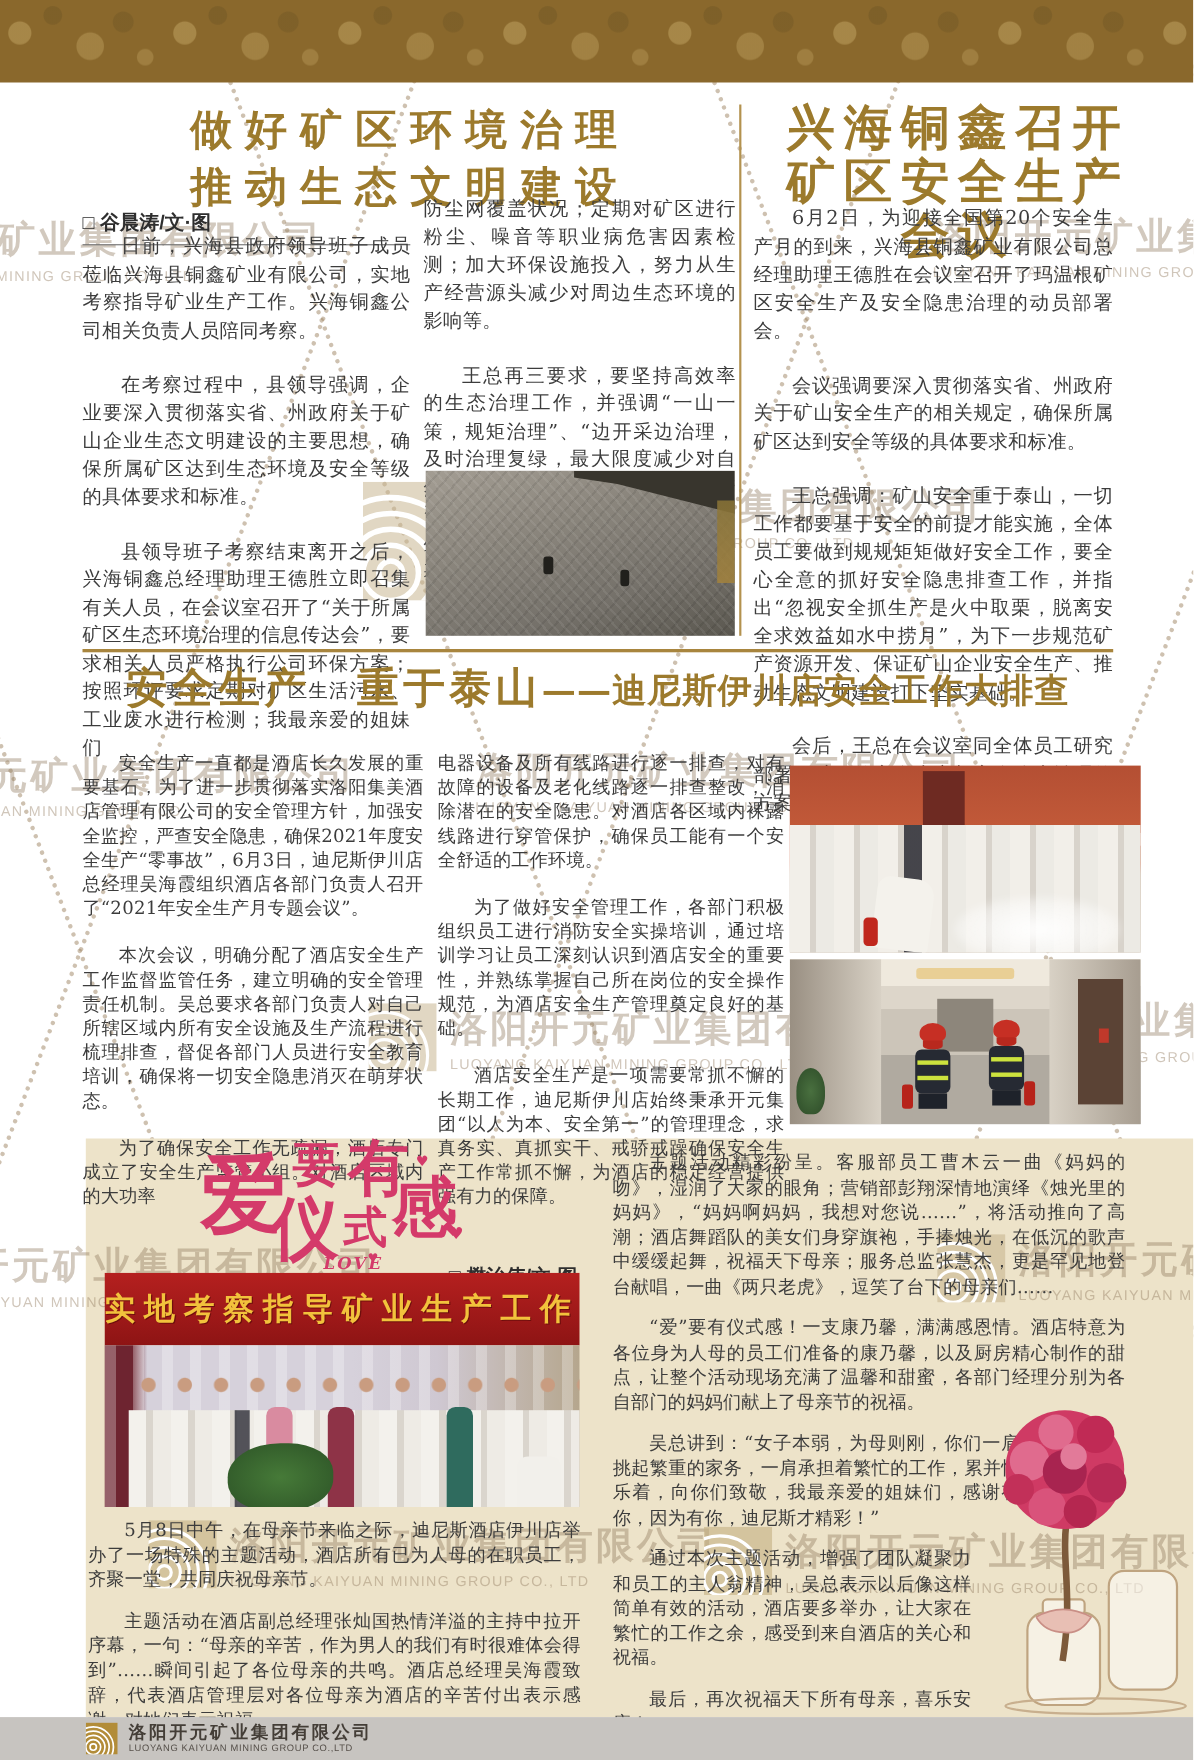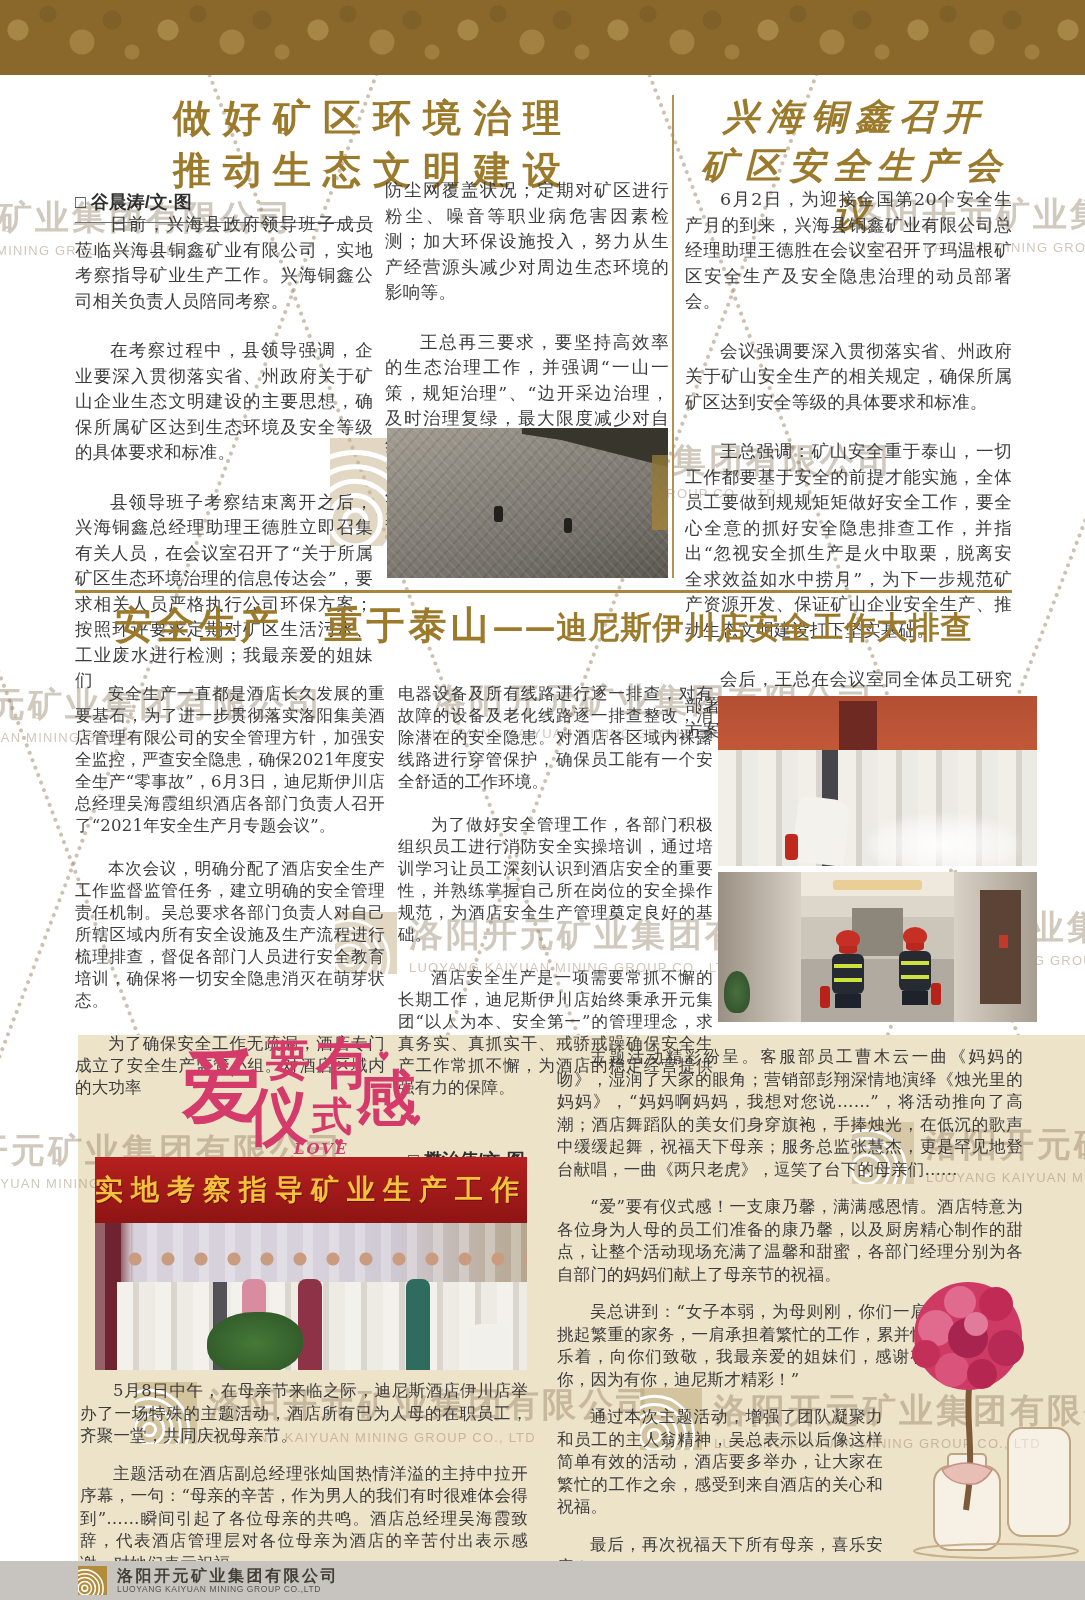--- a/index.html
+++ b/index.html
@@ -26,21 +26,21 @@
       font-family:"Liberation Sans","DejaVu Sans",sans-serif;}
   .wm-txt .wm-en{font-size:13px;letter-spacing:1.2px;color:rgba(150,128,102,.45);
       font-family:"Liberation Sans","DejaVu Sans",sans-serif;margin-top:2px;}
   .wm-logo{width:62px;height:62px;flex:0 0 auto;}
   
   .vrule{position:absolute;left:672px;top:95px;width:2px;height:483px;background:#b3924f;z-index:3;}
   .hrule{position:absolute;left:75px;top:590px;width:937px;height:3px;background:#a8853e;z-index:3;}
   
   .headline{position:absolute;color:#9c7a2c;font-weight:700;text-align:center;z-index:3;}
   .h1a{left:75px;top:92px;width:596px;font-size:38px;letter-spacing:12px;line-height:52px;}
-  .h2a{left:690px;top:92px;width:330px;font-size:36px;letter-spacing:8px;line-height:49px;font-style:italic;}
+  .h2a{left:706px;top:92px;width:330px;font-size:44px;letter-spacing:8px;line-height:49px;}
   .h3a{left:75px;top:600px;width:937px;font-size:38px;letter-spacing:4px;}
   .h3a .sub{font-size:31px;letter-spacing:1px;}
   
   .byline{font-size:18px;font-weight:700;color:#2e2e2e;z-index:3;position:absolute;
           font-family:"Liberation Sans","DejaVu Sans",sans-serif;margin-top:12px;}
   .byline-rule{border-bottom:1.5px solid #6f6f6f;padding-bottom:8px;}
   
   .col{position:absolute;z-index:3;text-align:justify;}
   .col p{margin:0 0 24px;text-indent:2em;}
   .col p.noind{text-indent:0;}

